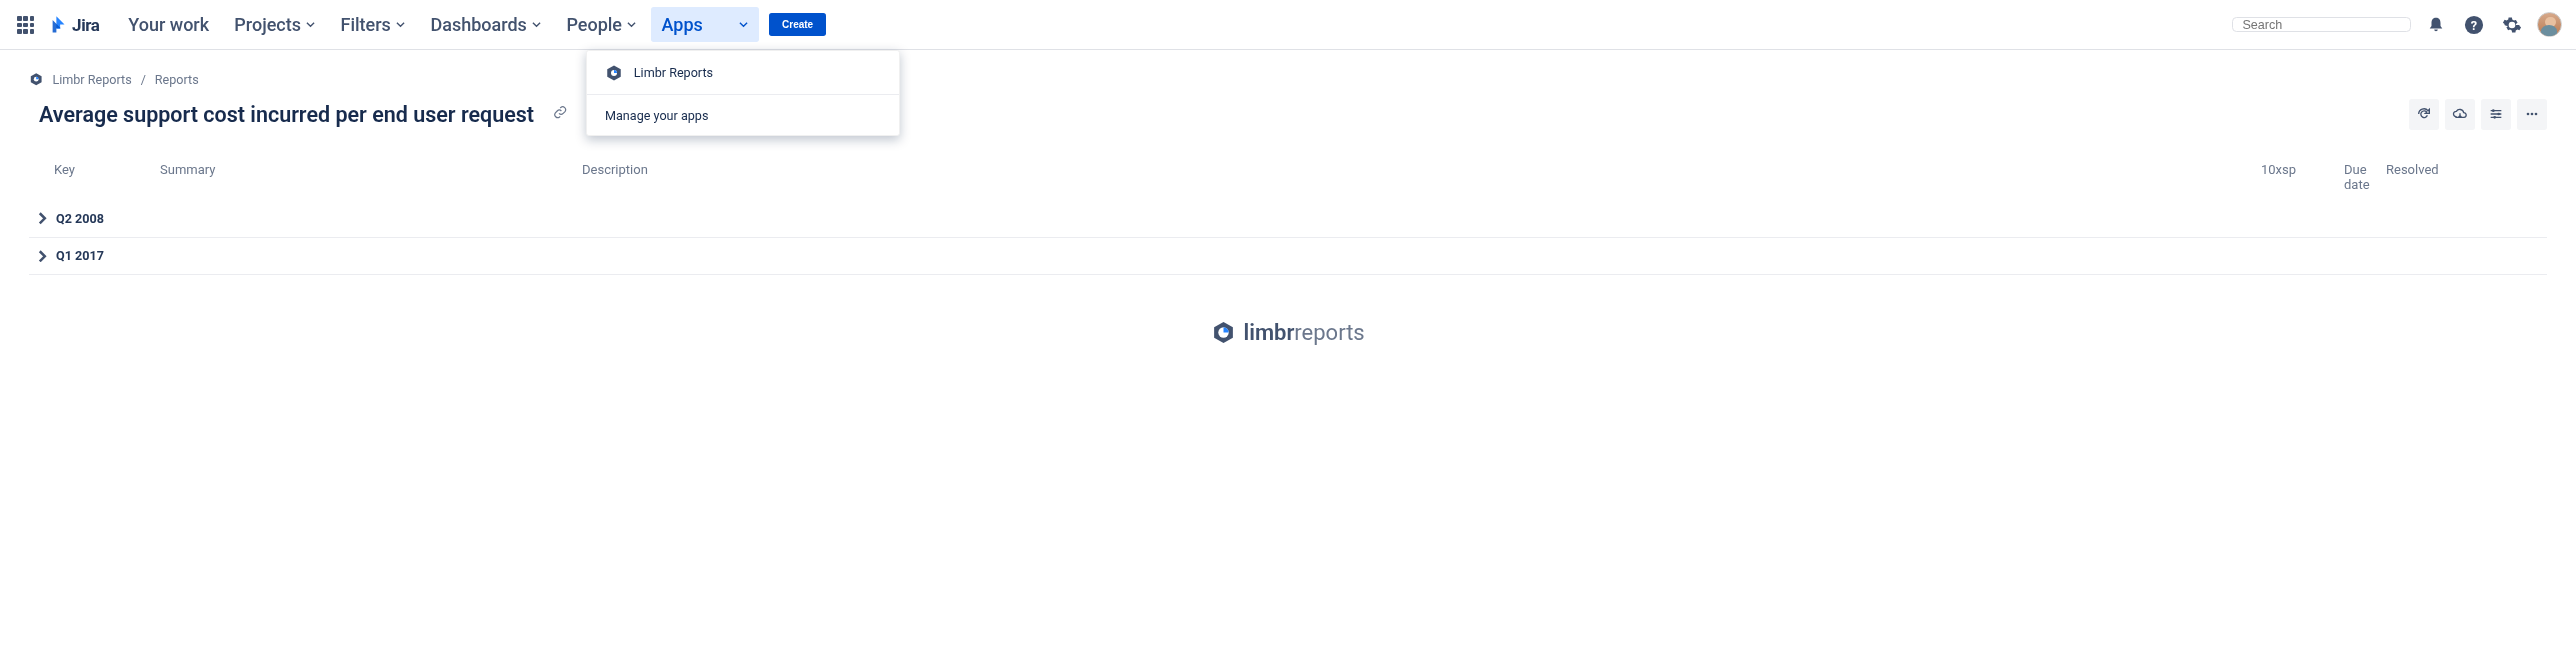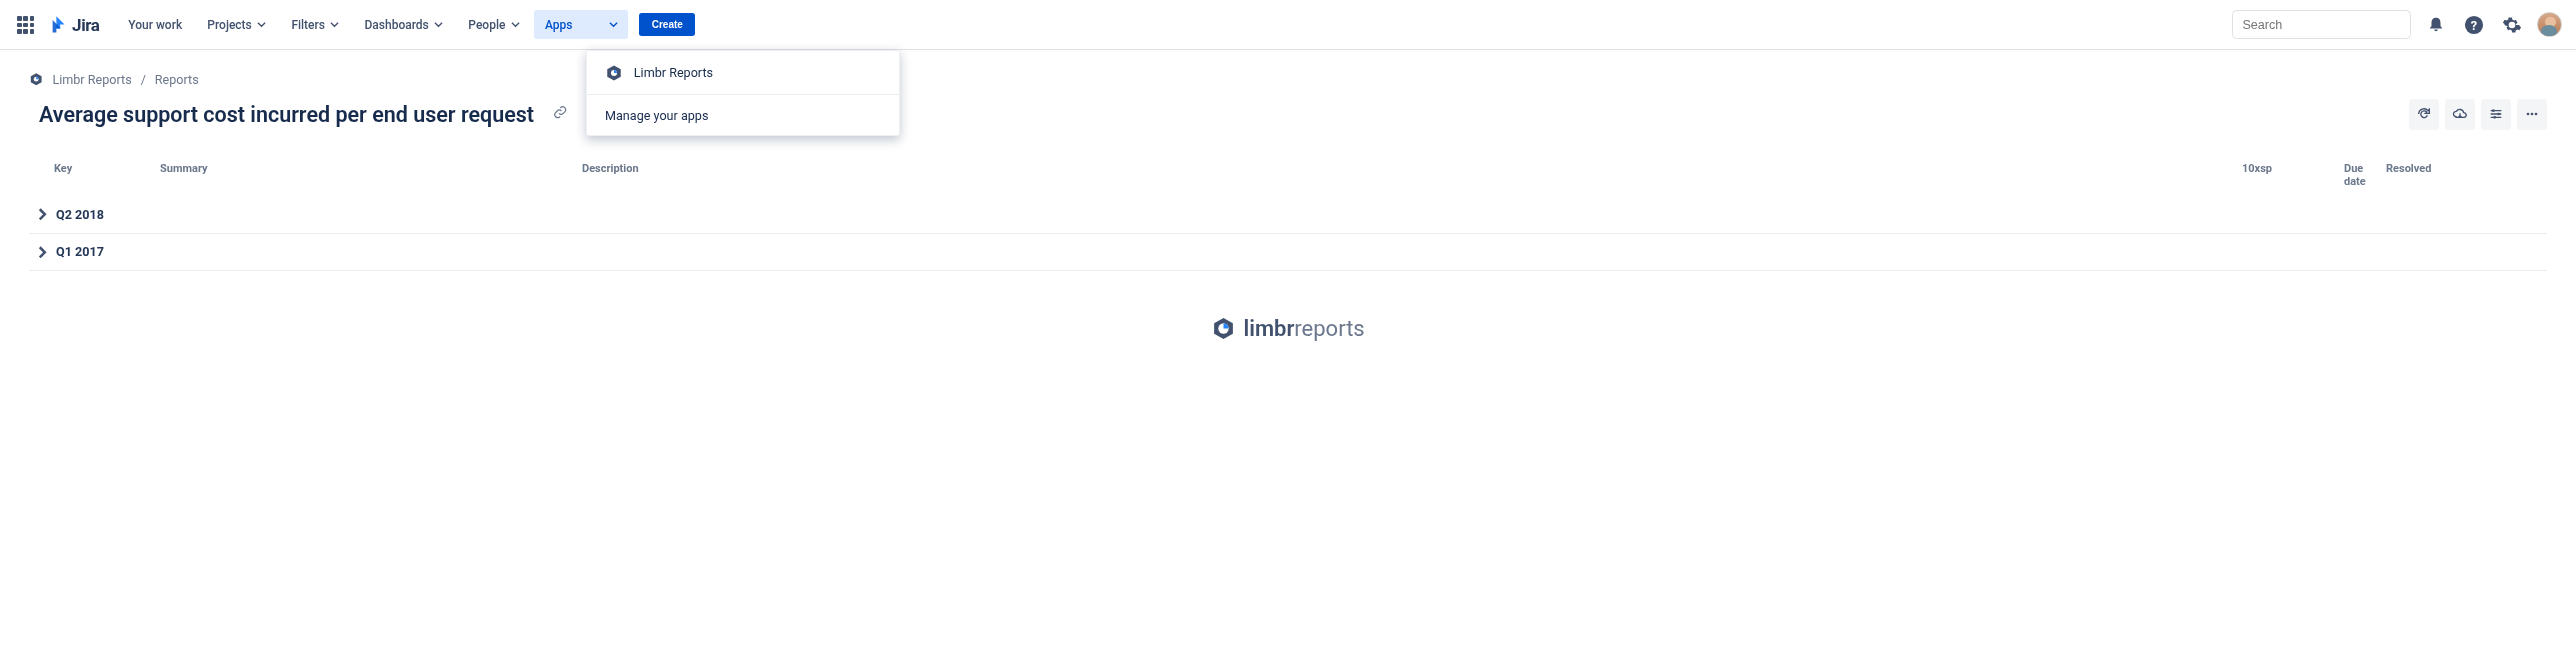--- a/index.html
+++ b/index.html
@@ -4,26 +4,26 @@
 <style>
   * { box-sizing: border-box; }
   html, body { margin:0; padding:0; font-family: -apple-system, BlinkMacSystemFont, "Segoe UI", Roboto, "Helvetica Neue", Arial, sans-serif; color:#172B4D; background:#fff; }
   .topnav { display:flex; align-items:center; height:50px; padding:0 14.4px; border-bottom:0.9px solid #DFE1E6; position:relative; }
   .nav-left { display:flex; align-items:center; gap:3.6px; }
   .apps-grid { width:21.5px; height:21.5px; display:grid; grid-template-columns:repeat(3,4.5px); grid-template-rows:repeat(3,4.5px); gap:1.8px; padding:2.7px; margin-right:7.2px; cursor:pointer;}
   .apps-grid span { background:#42526E; border-radius:0.9px;}
   .jira-logo { display:flex; align-items:center; gap:5.4px; margin-right:14.4px; cursor:pointer;}
   .jira-logo svg { width:20px; height:20px; }
   .jira-word { font-weight:700; font-size:17px; color:#253858; letter-spacing:-0.4px;}
-  .nav-item { display:flex; align-items:center; gap:5.4px; padding:7.2px 10.8px; border-radius:2.7px; font-size:12px; color:#42526E; font-weight:500; cursor:pointer;}
+  .nav-item { display:flex; align-items:center; gap:5.4px; padding:7.2px 10.8px; border-radius:2.7px; font-size:18px; color:#42526E; font-weight:500; cursor:pointer;}
   .nav-item.active { background:#DEEBFF; color:#0052CC;gap:36px;}
   .chev { width:9px; height:9px; }
   .create-btn { background:#0052CC; color:#fff; padding:6.3px 12.6px; border-radius:2.7px; font-weight:600; font-size:10px; border:none; cursor:pointer; margin-left:7.2px;}
   .nav-right { margin-left:auto; display:flex; align-items:center; gap:12.6px;}
-  .search { display:flex; align-items:center; width:179px; height:29px; border:1.8px solid #DFE1E6; border-radius:4.5px; padding:0 7.2px; color:#7A869A;}
+  .search { display:flex; align-items:center; width:179px; height:15px; border:1.8px solid #DFE1E6; border-radius:4.5px; padding:0 7.2px; color:#7A869A;}
   .search input { border:none; outline:none; flex:1; font-size:12.6px; color:#172B4D; background:transparent;}
   .icon-btn { width:25px; height:25px; display:flex; align-items:center; justify-content:center; color:#42526E; cursor:pointer;}
   .avatar { width:25px; height:25px; border-radius:50%; background:linear-gradient(180deg,#d7a98a 0%, #b97a52 100%); border:0.9px solid #ccc; cursor:pointer; position:relative; overflow:hidden;}
   .avatar::after{content:""; position:absolute; bottom:-1.8px; left:3.6px; right:3.6px; height:12.6px; background:#6b8e9e; border-radius:50% 50% 0 0;}
   .avatar::before{content:""; position:absolute; top:3.6px; left:7.2px; width:10.8px; height:10.8px; background:#e8c0a0; border-radius:50%;}
   
   .dropdown { position:absolute; top:50px; left:586px; width:314px; background:#fff; border-radius:2.7px; box-shadow:0 3.6px 10.8px rgba(9,30,66,0.25); border:0.9px solid #f0f0f0; z-index:100; overflow:hidden;}
   .dd-item { display:flex; align-items:center; gap:10.8px; padding:12.6px 18px; font-size:12.6px; color:#172B4D; cursor:pointer;}
   .dd-sep { border-top:0.9px solid #EBECF0;}
   .hex-icon { width:18px; height:18px;}
@@ -32,25 +32,25 @@
   .breadcrumb { display:flex; align-items:center; gap:9px; font-size:12.6px; color:#6B778C;}
   .breadcrumb a { color:#6B778C; text-decoration:none; cursor:pointer;}
   .breadcrumb .sep { color:#6B778C;}
   .title-row { display:flex; align-items:center; margin-top:5.4px;}
   h1.page-title { font-size:21.5px; font-weight:600; color:#172B4D; margin:10px;}
   .link-icon { margin-left:9px; color:#6B778C; cursor:pointer;}
   .title-actions { margin-left:auto; display:flex; gap:5.4px;}
   .sq-btn { width:30.5px; height:30.5px; background:#F4F5F7; border-radius:2.7px; display:flex; align-items:center; justify-content:center; color:#42526E; cursor:pointer;}
   
   .table { margin-top:25px; }
-  .thead { display:flex; padding:0 0 7.2px 25px; border-bottom:1.8px solid transparent; color:#6B778C; font-size:11px; font-weight:700;}
+  .thead { display:flex; padding:0 0 7.2px 25px; border-bottom:1.8px solid transparent; color:#6B778C; font-size:13px; font-weight:400;}
   .col-key { width:106px;}
   .col-summary { width:422px;}
   .col-desc { flex:1;}
-  .col-10xsp { width:54px;}
+  .col-10xsp { width:54px;text-align:right;}
   .col-due { width:90px;padding-left:48px;}
   .col-resolved { width:161px;}
   .group-row { display:flex; align-items:center; gap:7.2px; padding:10.8px 7.2px; border-bottom:0.9px solid #EBECF0; cursor:pointer; font-size:12.6px; font-weight:700; color:#253858;}
   .group-row:first-of-type { border-top:0.9px solid #EBECF0;}
   .group-row .chev2 { width:12.6px; height:12.6px; color:#42526E;}
 
   .footer-logo { display:flex; align-items:center; justify-content:center; gap:7.2px; margin-top:45px; color:#42526E;}
   .footer-logo .word { font-size:22px;}
   .footer-logo .word .light { font-weight:400; color:#6B778C;}
   .footer-logo .word .bold { font-weight:600; color:#42526E;}
@@ -208,21 +208,21 @@
       <div class="col-summary">Summary</div>
       <div class="col-desc">Description</div>
       <div class="col-10xsp">10xsp</div>
       <div class="col-due">Due date</div>
       <div class="col-resolved">Resolved</div>
     </div>
     <div class="group-row">
       <svg class="chev2" viewBox="0 0 10 10">
           <path d="M3 1 L7 5 L3 9" stroke="#42526E" stroke-width="2" fill="none"></path>
         </svg>
-      <span>Q2 2018</span>
+      <span>Q2 2008</span>
     </div>
     <div class="group-row">
       <svg class="chev2" viewBox="0 0 10 10">
           <path d="M3 1 L7 5 L3 9" stroke="#42526E" stroke-width="2" fill="none"></path>
         </svg>
       <span>Q1 2017</span>
     </div>
   </div>
 
   <div class="footer-logo">

